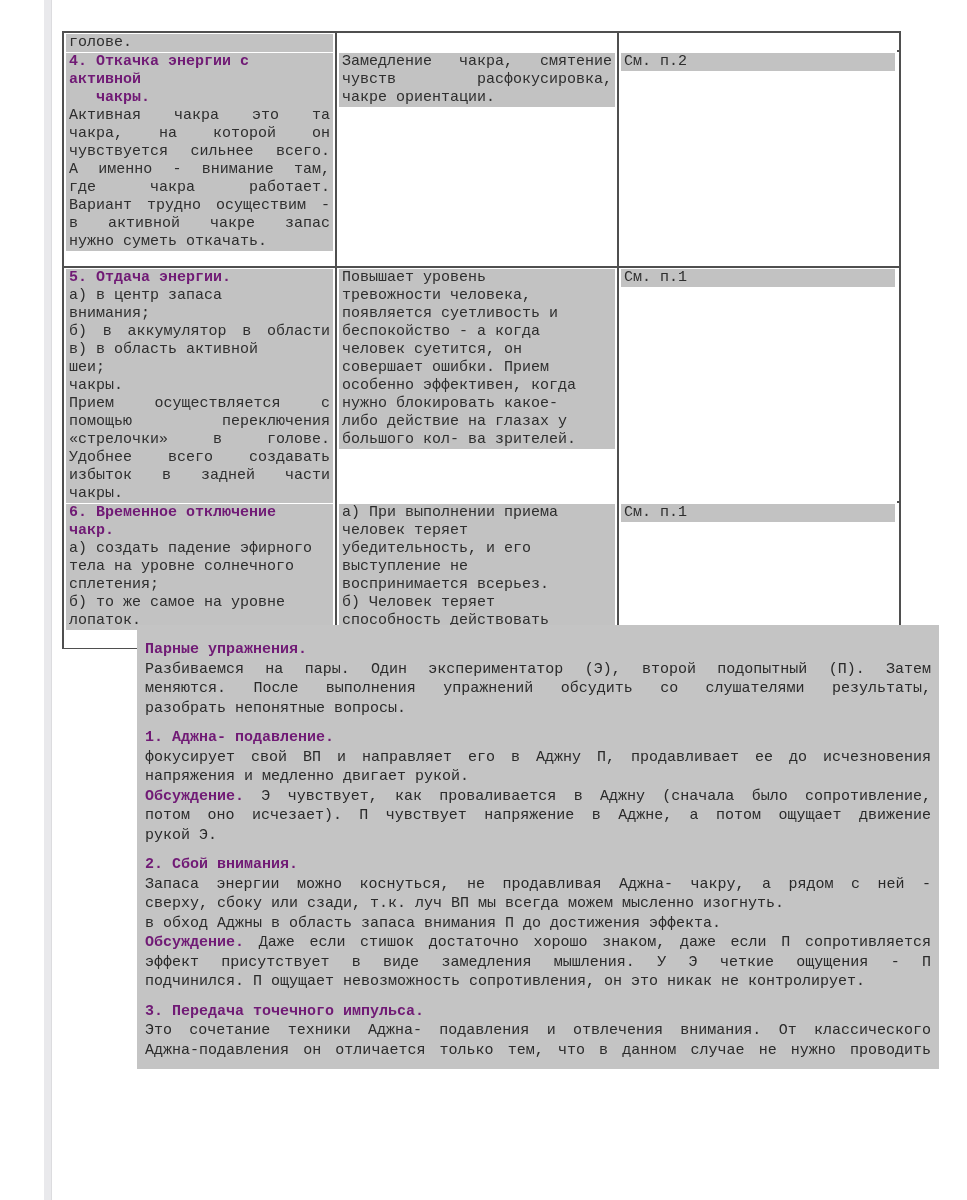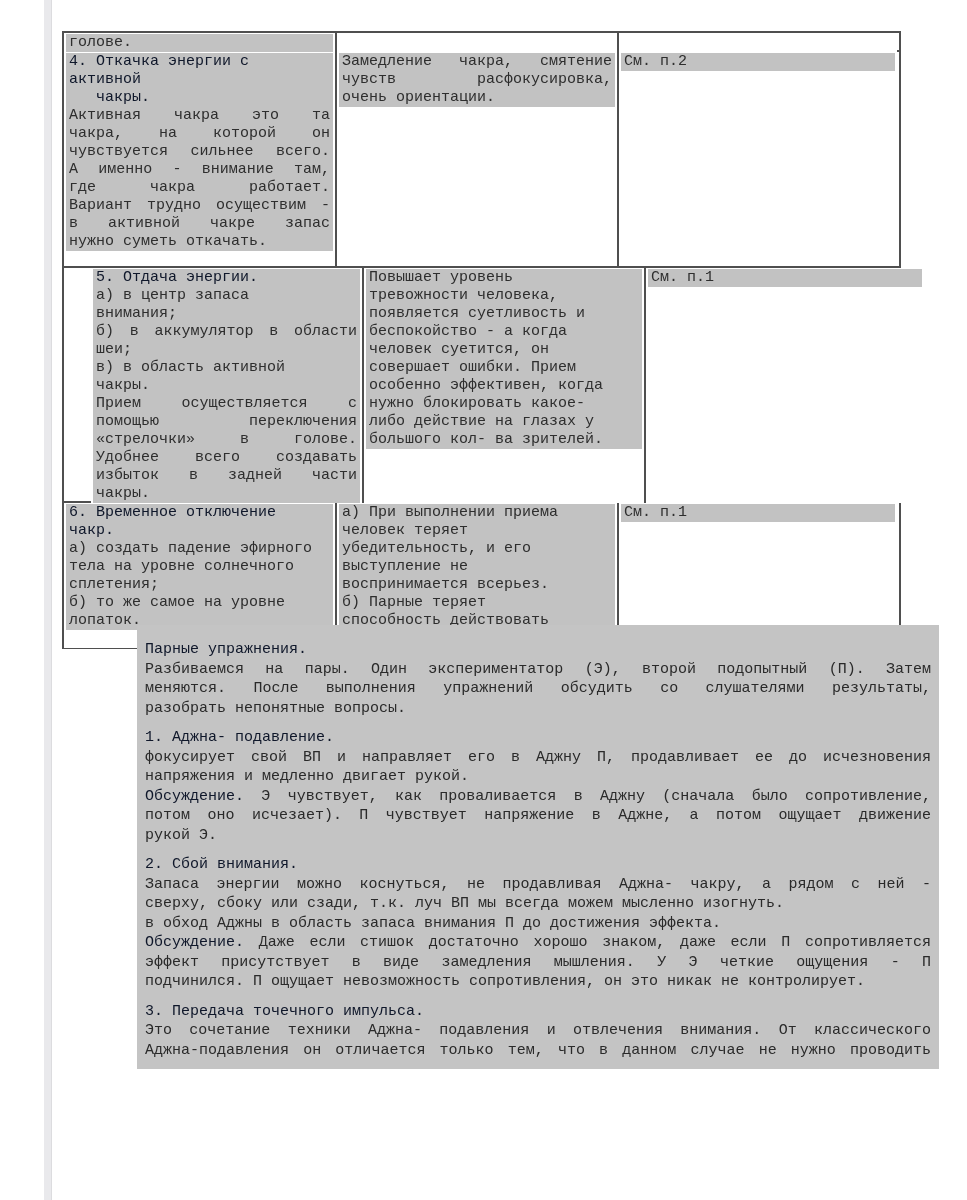--- a/index.html
+++ b/index.html
@@ -37,38 +37,38 @@
   .tcell{
     border-right:2px solid #4f4f4f;
     box-sizing:border-box;
     padding:1px 2px 0 2px;
     overflow:visible;
     background:#ffffff;
   }
   .tcell:last-child{border-right:none;}
   .r0{height:19px;}
   .r4{height:216px;}
-  .r5{height:235px;padding-left:27px;}
+  .r5{height:235px;}
   .r6{height:144px;}
   
   .ln{
     height:18px;line-height:18px;
     font-size:15px;
     white-space:pre;
     overflow:hidden;
     padding:0 3px;
     background:#c2c2c2;
     color:#2e2e2e;
   }
   .ln.j{
     white-space:normal;
     text-align:justify;
     text-align-last:justify;
   }
-  .b{font-weight:normal;color:#0f172a;}
+  .b{font-weight:bold;color:#701a75;}
   
   .notes{
     position:absolute;left:93px;top:625px;width:802px;
     background:#c4c4c4;
     padding:15px 8px 9px 8px;
     box-sizing:border-box;
   }
   .notes .ln{
     background:transparent;
     height:19.5px;line-height:19.5px;
@@ -105,35 +105,35 @@
           <div class="ln j"><span>чувствуется сильнее всего.</span></div>
           <div class="ln j"><span>А именно - внимание там,</span></div>
           <div class="ln j"><span>где чакра работает.</span></div>
           <div class="ln j"><span>Вариант трудно осуществим -</span></div>
           <div class="ln j"><span>в активной чакре запас</span></div>
           <div class="ln"><span>нужно суметь откачать.</span></div>
         </div>
       <div class="tcell">
           <div class="ln j"><span>Замедление чакра, смятение</span></div>
           <div class="ln j"><span>чувств расфокусировка,</span></div>
-          <div class="ln"><span>очень ориентации.</span></div>
+          <div class="ln"><span>чакре ориентации.</span></div>
         </div>
       <div class="tcell">
           <div class="ln"><span>См. п.2</span></div>
         </div>
     </div>
 
     <div class="trow r5">
       <div class="tcell">
           <div class="ln"><span class="b">5. Отдача энергии.</span></div>
           <div class="ln"><span>а) в центр запаса</span></div>
           <div class="ln"><span>внимания;</span></div>
           <div class="ln j"><span>б) в аккумулятор в области</span></div>
+          <div class="ln"><span>в) в область активной</span></div>
           <div class="ln"><span>шеи;</span></div>
-          <div class="ln"><span>в) в область активной</span></div>
           <div class="ln"><span>чакры.</span></div>
           <div class="ln j"><span>Прием осуществляется с</span></div>
           <div class="ln j"><span>помощью переключения</span></div>
           <div class="ln j"><span>«стрелочки» в голове.</span></div>
           <div class="ln j"><span>Удобнее всего создавать</span></div>
           <div class="ln j"><span>избыток в задней части</span></div>
           <div class="ln"><span>чакры.</span></div>
         </div>
       <div class="tcell">
           <div class="ln"><span>Повышает уровень</span></div>
@@ -161,21 +161,21 @@
           <div class="ln"><span>сплетения;</span></div>
           <div class="ln"><span>б) то же самое на уровне</span></div>
           <div class="ln"><span>лопаток.</span></div>
         </div>
       <div class="tcell">
           <div class="ln"><span>а) При выполнении приема</span></div>
           <div class="ln"><span>человек теряет</span></div>
           <div class="ln"><span>убедительность, и его</span></div>
           <div class="ln"><span>выступление не</span></div>
           <div class="ln"><span>воспринимается всерьез.</span></div>
-          <div class="ln"><span>б) Парные теряет</span></div>
+          <div class="ln"><span>б) Человек теряет</span></div>
           <div class="ln"><span>способность действовать</span></div>
           <div class="ln"><span>последовательно.</span></div>
         </div>
       <div class="tcell">
           <div class="ln"><span>См. п.1</span></div>
         </div>
     </div>
 
   </div>
 

